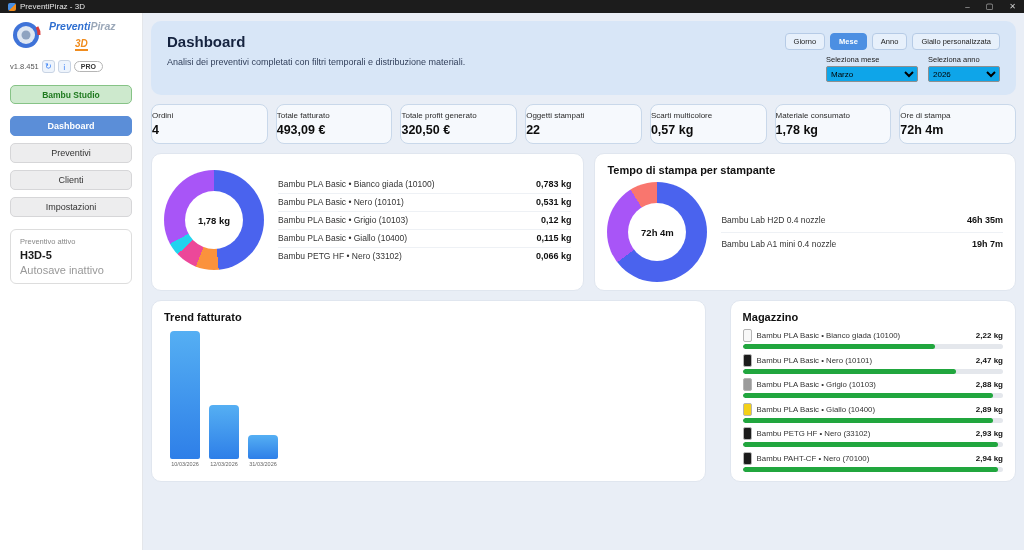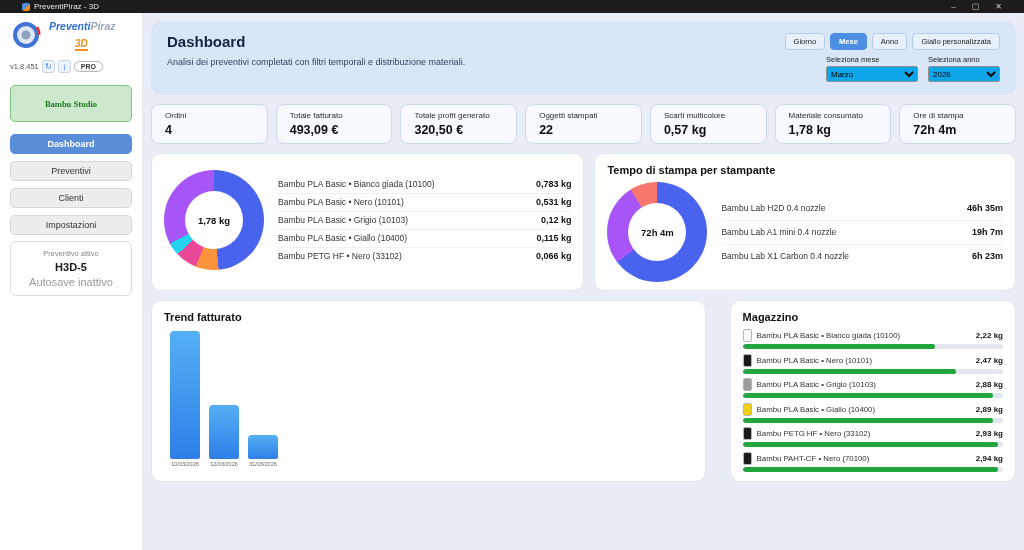--- a/index.html
+++ b/index.html
@@ -1,41 +1,41 @@
 <!DOCTYPE html>
 <html><head>
 <meta charset="utf-8">
 <style>
   * { margin:0; padding:0; box-sizing:border-box; }
   html,body { width:1024px; height:550px; overflow:hidden; font-family:"Liberation Sans", sans-serif; }
   .window { width:1024px; height:550px; display:flex; flex-direction:column; background:#fff; }
 
   
-  .titlebar { height:13px; background:#1c1c1c; color:#e6e6e6; display:flex; align-items:center; justify-content:space-between; padding:0 22px; font-size:8px; flex:0 0 13px; }
+  .titlebar { height:13px; background:#1c1c1c; color:#e6e6e6; display:flex; align-items:center; justify-content:space-between; padding:0 8px; font-size:8px; flex:0 0 13px; }
   .tb-left { display:flex; align-items:center; gap:4px; }
   .tb-icon { width:8px; height:8px; border-radius:2px; background:linear-gradient(135deg,#4a8fe2 55%,#f08c1e 55%); display:inline-block; }
   .tb-controls { display:flex; gap:16px; font-size:8px; color:#cfcfcf; }
   .tb-controls span { cursor:default; }
 
   .app { flex:1; display:flex; min-height:0; }
 
   
   .sidebar { width:143px; flex:0 0 143px; background:#fff; border-right:1px solid #e4e6ea; padding:8px 10px; }
   .logo { display:flex; align-items:flex-start; gap:5px; margin-bottom:3px; }
   .brand-line { font-size:10.5px; font-weight:bold; font-style:italic; color:#2f6fd0; line-height:1.1; }
   .brand-line .gray { color:#9aa7b8; }
   .brand-3d { font-size:10px; font-weight:bold; font-style:italic; color:#f08c1e; border-bottom:2px solid #f08c1e; display:inline-block; margin-left:26px; }
   .version-row { display:flex; align-items:center; gap:3px; margin:9px 0; font-size:7.5px; color:#555; }
   .mini-btn { width:13px; height:13px; border:1px solid #c9d4e4; border-radius:3px; background:#eef4fc; color:#3b82f6; font-size:8px; display:flex; align-items:center; justify-content:center; cursor:pointer; }
   .pro-badge { border:1px solid #b5b5b5; border-radius:8px; background:#fff; font-size:7px; font-weight:bold; color:#333; padding:1px 6px; }
-  .bambu-btn { width:100%; height:37px; background:#cde9cd; border:1px solid #86c386; color:#1f7a1f; font-weight:bold; font-size:8.5px; border-radius:5px; margin:3px 0 12px; cursor:pointer; font-family:Liberation Serif, serif; }
+  .bambu-btn { width:100%; height:19px; background:#cde9cd; border:1px solid #86c386; color:#1f7a1f; font-weight:bold; font-size:8.5px; border-radius:5px; margin:3px 0 12px; cursor:pointer; font-family:Liberation Sans, sans-serif; }
   .nav { display:flex; flex-direction:column; gap:7px; }
   .nav-btn { height:20px; border-radius:5px; font-size:9px; background:#ededee; border:1px solid #d6d6d8; color:#333; cursor:pointer; font-family:inherit; }
   .nav-btn.active { background:#5b8ed8; border-color:#5b8ed8; color:#fff; font-weight:bold; }
-  .quote-box { margin-top:6px; border:1px solid #ddd; border-radius:6px; padding:7px 9px;text-align:center; }
+  .quote-box { margin-top:12px; border:1px solid #ddd; border-radius:6px; padding:7px 9px; }
   .quote-label { font-size:7.5px; color:#888; }
   .quote-code { font-size:11px; font-weight:bold; color:#1b1b1b; margin:3px 0; }
   .quote-autosave { font-size:11px; color:#999; }
 
   
   .main { flex:1; background:#e9eef6; padding:8px 8px 0 8px; overflow:hidden; }
 
   .header-card { background:#d8e6f7; border-radius:10px; padding:12px 16px 10px; display:flex; justify-content:space-between; height:74px; }
   .h-title { font-size:15px; font-weight:bold; color:#15233f; margin-bottom:7px; }
   .h-sub { font-size:9px; color:#33415c; }
@@ -43,21 +43,21 @@
   .filter-row { display:flex; gap:5px; }
   .fbtn { font-size:7.5px; padding:3px 8px; border-radius:4px; border:1px solid #b6cbe6; background:#e7f0fb; color:#222; cursor:pointer; font-family:inherit; }
   .fbtn.active { background:#4c8fe2; border-color:#4c8fe2; color:#fff; font-weight:bold; }
   .select-row { display:flex; gap:10px; }
   .select-group { display:flex; flex-direction:column; }
   .select-group label { font-size:7.5px; color:#1a1a1a; margin-bottom:2px; }
   .select-group select { font-size:8px; height:16px; border:1px solid #8f8f8f; border-radius:2px; background:#0ea5e9; font-family:inherit; }
   .sel-month { width:92px; } .sel-year { width:72px; }
 
   .stats-row { display:flex; gap:8px; margin-top:9px; height:40px; }
-  .stat-card { flex:1; background:#f6f9fd; border:1px solid #c9d8ea; border-radius:8px; padding:6px 13px; }
+  .stat-card { flex:1; background:#f6f9fd; border:1px solid #c9d8ea; border-radius:8px; padding:6px 0; }
   .stat-label { font-size:8px; color:#2b2b2b; white-space:nowrap; }
   .stat-value { font-size:12.5px; font-weight:bold; color:#0c0c0c; margin-top:3px; }
 
   .charts-row { display:flex; gap:10px; margin-top:9px; height:138px; }
   .card { background:#fff; border:1px solid #e0e6ef; border-radius:10px; padding:10px 12px; }
   .card-title { font-size:11px; font-weight:bold; color:#111; }
   .chart-card-left { flex:1.03; } .chart-card-right { flex:1; }
   .donut-wrap { display:flex; gap:14px; align-items:center; margin-top:6px; }
   .donut { width:100px; height:100px; border-radius:50%; position:relative; flex:0 0 100px; }
   .donut-hole { position:absolute; inset:21px; background:#fff; border-radius:50%; display:flex; align-items:center; justify-content:center; font-size:9.5px; font-weight:bold; color:#111; }
@@ -245,24 +245,20 @@
             </div>
             <div class="legend">
               <div class="legend-row tall">
                 <span class="legend-name">Bambu Lab H2D 0.4 nozzle</span>
                 <span class="legend-value">46h 35m</span>
               </div>
               <div class="legend-row tall">
                 <span class="legend-name">Bambu Lab A1 mini 0.4 nozzle</span>
                 <span class="legend-value">19h 7m</span>
               </div>
-              <div class="legend-row tall">
-                <span class="legend-name">Bambu Lab X1 Carbon 0.4 nozzle</span>
-                <span class="legend-value">6h 23m</span>
-              </div>
             </div>
           </div>
         </div>
       </section>
 
       <section class="bottom-row">
         <div class="card trend-card">
           <div class="card-title">Trend fatturato</div>
           <div class="bars-area">
             <div class="bar" style="height: 100%; background: linear-gradient(rgb(85, 175, 243), rgb(46, 127, 232));"></div>

